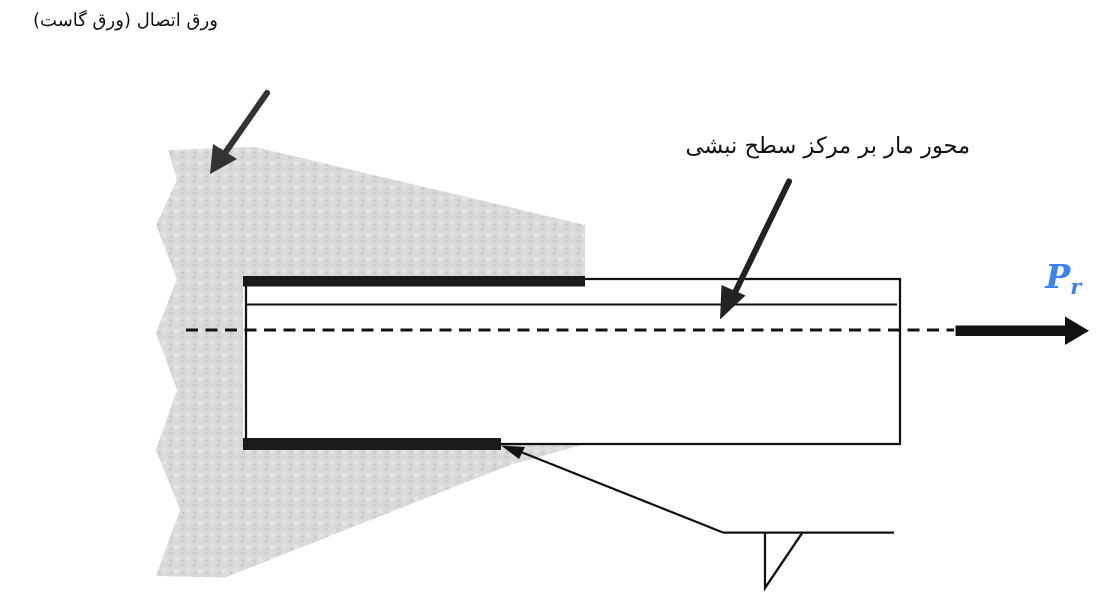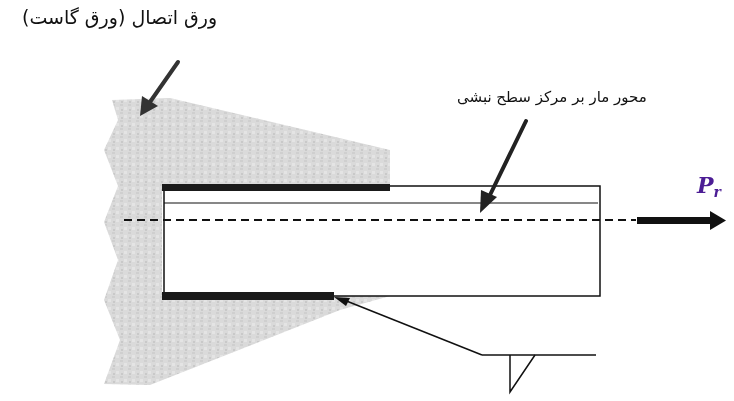--- a/index.html
+++ b/index.html
@@ -4,26 +4,26 @@
 <style>
   html, body { margin: 0; padding: 0; background: #ffffff; }
   body { width: 734px; height: 401px; position: relative; overflow: hidden; }
   .label {
     position: absolute;
     font-family: "DejaVu Sans", sans-serif;
     color: #111111;
     direction: rtl;
     white-space: nowrap;
   }
-  #gusset-label { left: 22px; top: 6px; font-size: 19px; text-align: center; }
+  #gusset-label { left: 22px; top: 6px; font-size: 12px; text-align: center; }
   #axis-label { left: 457px; top: 88px; font-size: 15px; font-weight: normal; }
   #force-label {
     position: absolute; left: 697px; top: 172px;
     font-family: "DejaVu Serif", serif; font-weight: bold; font-style: italic;
-    font-size: 22px; color: #4c1d95;
+    font-size: 22px; color: #3b82f6;
   }
   #force-label sub { font-size: 14px; vertical-align: -4px; }
   svg { position: absolute; left: 0; top: 0; }
 </style>
 </head>
 <body>
 
 <svg width="734" height="401" viewBox="0 0 734 401">
   <defs>
     <pattern id="speckle" width="8" height="8" patternUnits="userSpaceOnUse">

